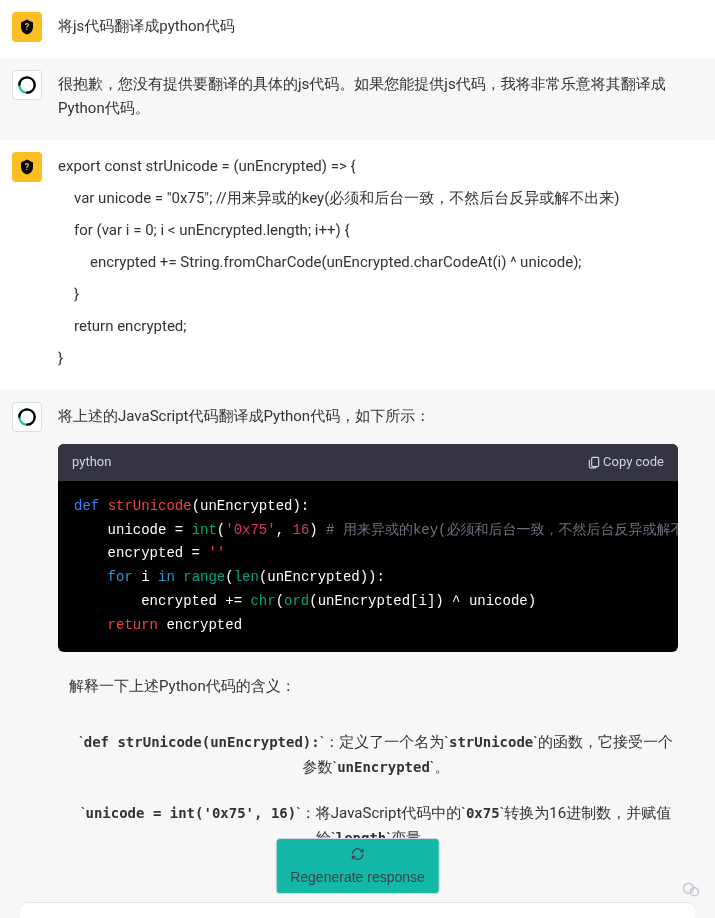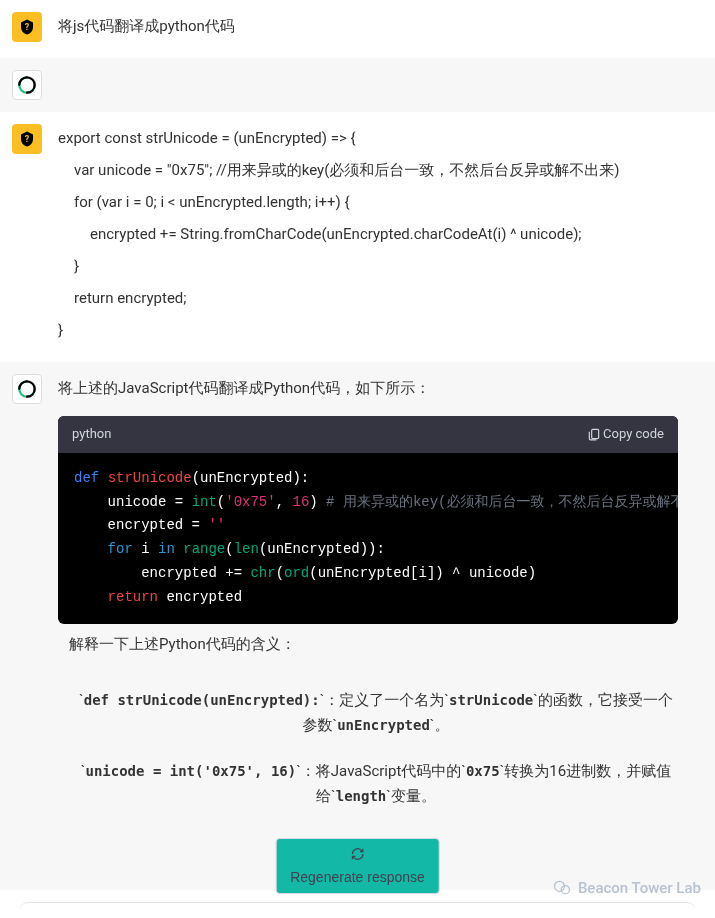--- a/index.html
+++ b/index.html
@@ -41,21 +41,21 @@
       flex: 1;
       max-width: 620px;
       padding-top: 2px;
     }
     .content p { margin-bottom: 8px; }
     .indent-1 { padding-left: 16px; }
     .indent-2 { padding-left: 32px; }
     .code-block {
       background: #000;
       border-radius: 6px;
-      margin: 16px 0 8px 0;
+      margin: 16px 0 22px 0;
       overflow: hidden;
     }
     .code-header {
       display: flex;
       justify-content: space-between;
       align-items: center;
       background: #343541;
       color: #d1d5db;
       font-size: 13px;
       padding: 8px 14px;
@@ -160,20 +160,23 @@
   </div>
 </div>
 
 <div class="msg assistant">
   <div class="avatar a">
     <svg viewBox="0 0 40 40">
         <circle cx="20" cy="20" r="18" fill="#fff" stroke="#19c37d" stroke-width="0"></circle>
         <path d="M20 6 A14 14 0 1 0 34 20" stroke="#19c37d" stroke-width="4" fill="none" stroke-linecap="round"></path>
         <path d="M20 34 A14 14 0 1 0 6 20" stroke="#000" stroke-width="4" fill="none" stroke-linecap="round"></path>
       </svg>
+  </div>
+  <div class="content">
+    <p>很抱歉，您没有提供要翻译的具体的js代码。如果您能提供js代码，我将非常乐意将其翻译成Python代码。</p>
   </div>
 </div>
 
 <div class="msg user">
   <div class="avatar u">
     <svg class="q-icon" viewBox="0 0 24 24" fill="none">
         <path d="M12 2L4 6v6c0 5 3.5 9 8 10 4.5-1 8-5 8-10V6l-8-4z" fill="#000"></path>
         <text x="12" y="16" font-size="12" text-anchor="middle" fill="#fbbf24" font-weight="bold">?</text>
       </svg>
   </div>
@@ -236,16 +239,15 @@
       <path d="M3 12a9 9 0 0 1 15-6.7L21 8M21 3v5h-5M21 12a9 9 0 0 1-15 6.7L3 16M3 21v-5h5"></path>
     </svg>
   <span>Regenerate response</span>
 </button>
 
 <div class="watermark">
   <svg width="20" height="20" viewBox="0 0 24 24" fill="none" stroke="#b8c2d0" stroke-width="1.5">
       <circle cx="9" cy="10" r="6"></circle>
       <circle cx="16" cy="14" r="5"></circle>
     </svg>
-  <span>Beacon Tower Lab</span>
 </div>
 
 <div class="input-area"></div>
 
 </body></html>

